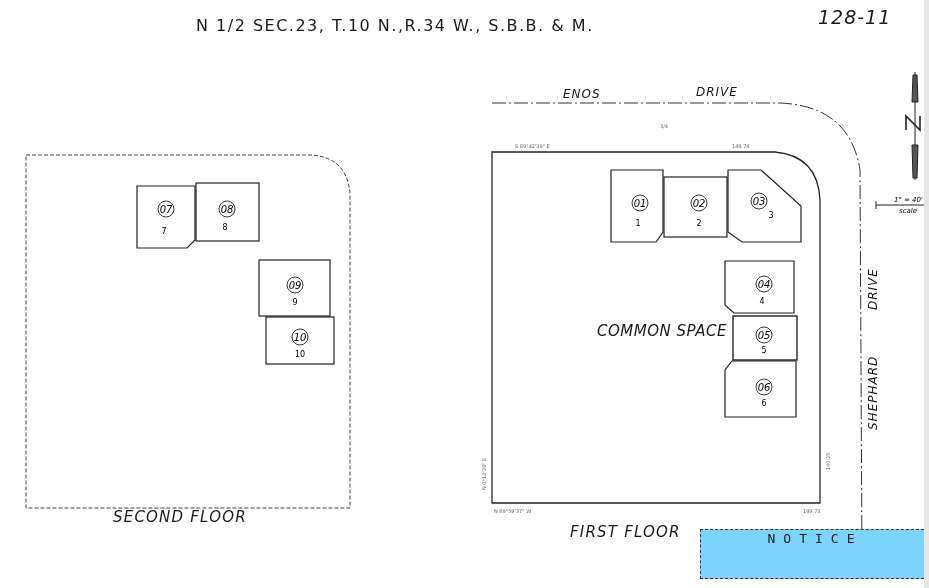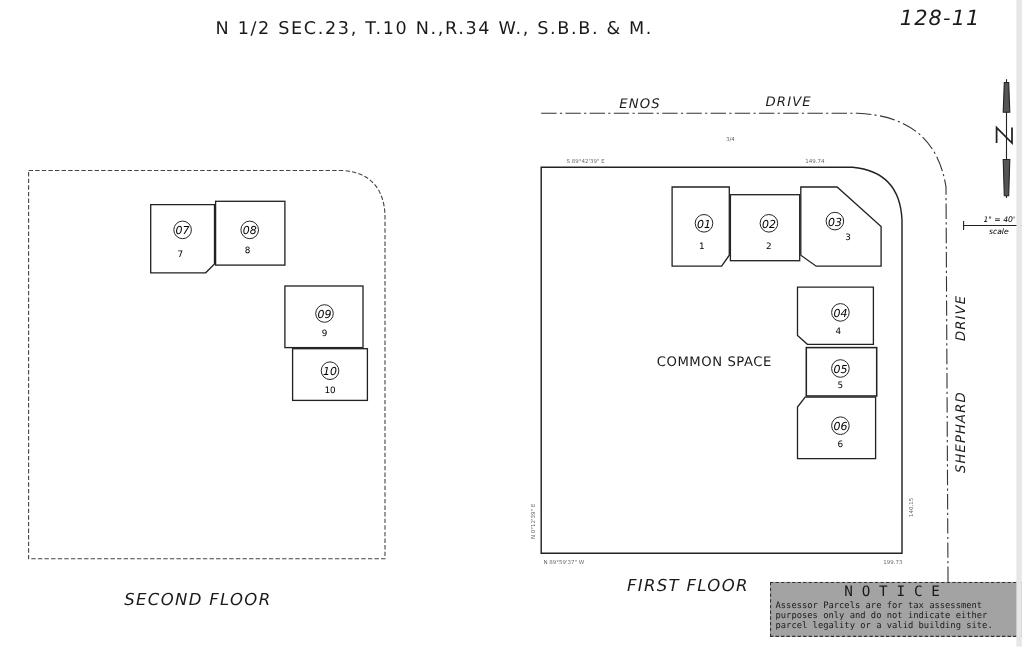--- a/index.html
+++ b/index.html
@@ -4,24 +4,24 @@
   <style>
     html, body { margin: 0; padding: 0; background: #ffffff; }
     body { width: 929px; height: 588px; position: relative; overflow: hidden;
            font-family: "DejaVu Sans", sans-serif; color: #1a1a1a; }
     .abs { position: absolute; }
     .title { left: 196px; top: 16px; font-size: 16px; letter-spacing: 1.5px; white-space: nowrap; }
     .pageno { left: 818px; top: 6px; font-size: 19px; font-style: italic; letter-spacing: 1px; white-space: nowrap; }
     .floor-label { font-size: 15px; font-style: italic; letter-spacing: 1.2px; white-space: nowrap; }
     .street { font-size: 12px; font-style: italic; letter-spacing: 1px; white-space: nowrap; }
     .street-v { transform: rotate(-90deg); transform-origin: left top; }
-    .common { font-size: 12px; letter-spacing: 0.5px; white-space: nowrap; }
+    .common { font-size: 15px; font-style: italic; letter-spacing: 0.5px; white-space: nowrap; }
     svg { position: absolute; left: 0; top: 0; }
     .notice { left: 700px; top: 529px; width: 229px; height: 50px; border: 1px dashed #333; border-right: none;
-              background: #a3a3a3; box-sizing: border-box; padding: 2px 4px; }
+              background: #7dd3fc; box-sizing: border-box; padding: 2px 4px; }
     .notice-title { text-align: center; font-size: 13px; letter-spacing: 8px; line-height: 14px; font-family: "DejaVu Sans Mono", monospace; }
     .notice-body { font-size: 8px; line-height: 9px; font-family: "DejaVu Sans Mono", monospace; }
     .unit-id { font-size: 10px; font-style: italic; }
     .unit-num { font-size: 8px; }
     .dim { font-size: 5px; fill: #666; }
     .scale-label { font-size: 7px; font-style: italic; }
     .right-edge { left: 924px; top: 0; width: 5px; height: 588px; background: #e6e6e6; }
   </style>
 </head>
 <body>
@@ -136,21 +136,20 @@
   </g>
 </svg>
 
 <div class="abs street" style="left:563px; top:87px;">ENOS</div>
 <div class="abs street" style="left:696px; top:85px;">DRIVE</div>
 <div class="abs street street-v" style="left:866px; top:430px;">SHEPHARD</div>
 <div class="abs street street-v" style="left:866px; top:310px;">DRIVE</div>
 
 <div class="abs common" style="left:597px; top:322px;">COMMON SPACE</div>
 
-<div class="abs floor-label" style="left:113px; top:536px;">SECOND FLOOR</div>
+<div class="abs floor-label" style="left:113px; top:508px;">SECOND FLOOR</div>
 <div class="abs floor-label" style="left:570px; top:523px;">FIRST FLOOR</div>
 
 <div class="abs notice">
   <div class="notice-title">NOTICE</div>
-  <div class="notice-body">Assessor Parcels are for tax assessment purposes only and do not indicate either parcel legality or a valid building site.</div>
 </div>
 
 <div class="abs right-edge"></div>
 
 </body></html>

